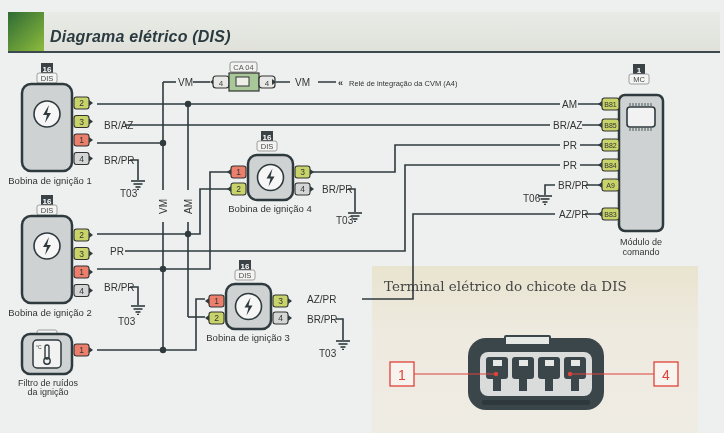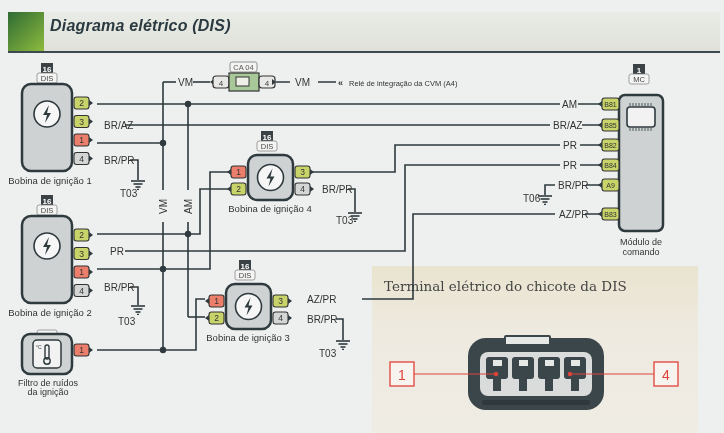--- a/index.html
+++ b/index.html
@@ -1,20 +1,20 @@
 <!DOCTYPE html>
 <html><head>
 <meta charset="utf-8">
 <style>
   html,body{margin:0;padding:0;}
   body{width:724px;height:433px;background:#eef0ef;overflow:hidden;position:relative;font-family:"Liberation Sans",sans-serif;}
   #stage{position:absolute;left:0;top:0;}
   .header-bar{position:absolute;left:8px;top:12px;width:712px;height:39px;background:linear-gradient(#e9ebe6,#dfe1da);border-bottom:2px solid #3c4a50;}
   .header-accent{position:absolute;left:8px;top:12px;width:36px;height:39px;background:linear-gradient(135deg,#2f6b34,#8dbb3d);}
-  .header-title{position:absolute;left:50px;top:17px;font-size:16px;font-weight:bold;font-style:italic;color:#2b3a40;letter-spacing:0.2px;}
+  .header-title{position:absolute;left:50px;top:28px;font-size:16px;font-weight:bold;font-style:italic;color:#2b3a40;letter-spacing:0.2px;}
   .panel{position:absolute;left:372px;top:266px;width:326px;height:167px;background:linear-gradient(#e9e4cf,#eeeae0 40%,#efece4);}
   .panel-title{position:absolute;left:384px;top:278px;font-family:"DejaVu Serif",serif;font-size:13.5px;color:#444;}
   svg text{font-family:"Liberation Sans",sans-serif;}
 </style>
 </head>
 <body>
 
 <div class="header-bar"></div>
 <div class="header-accent"></div>
 <div class="header-title">Diagrama elétrico (DIS)</div>

